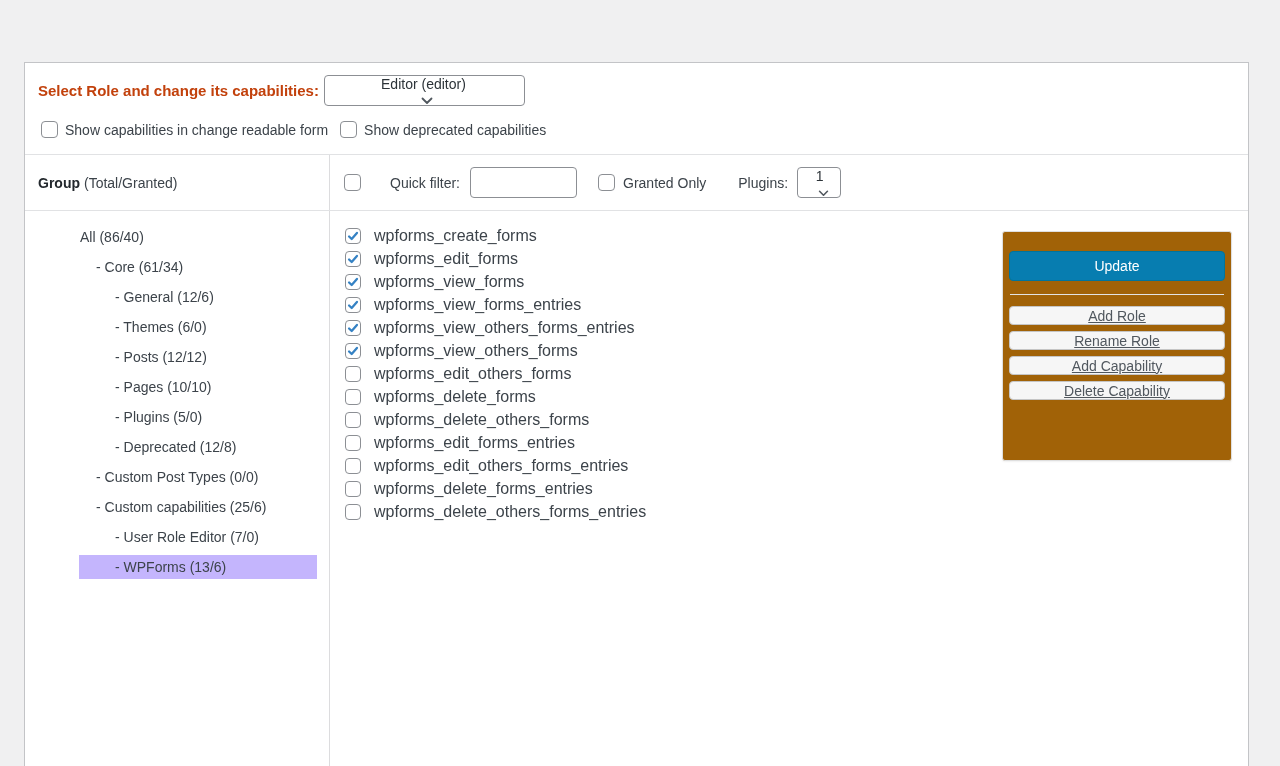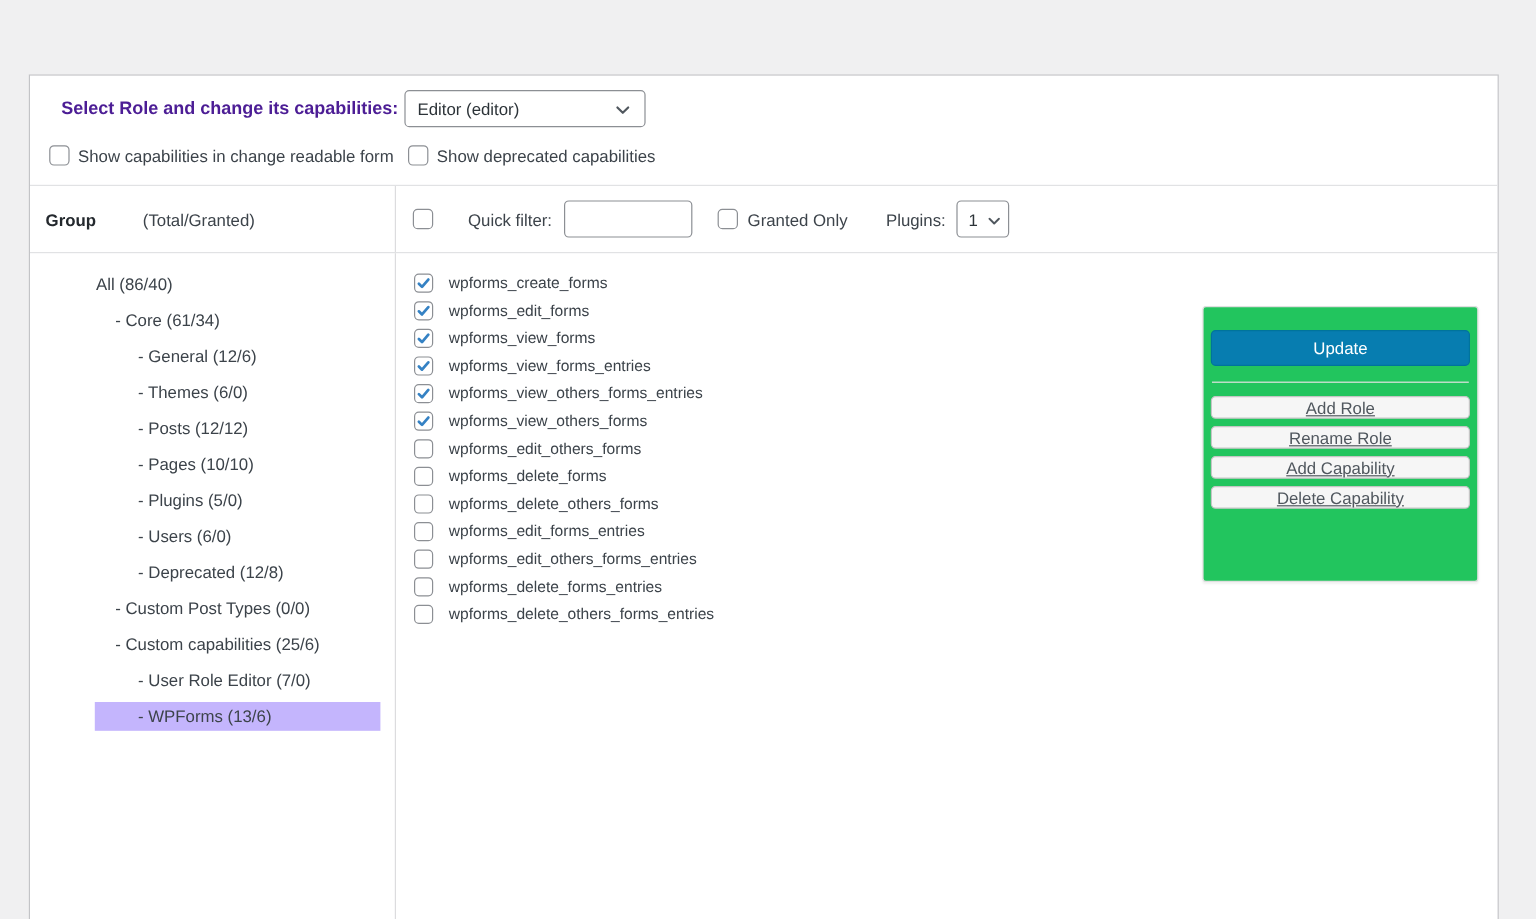--- a/index.html
+++ b/index.html
@@ -14,41 +14,41 @@
     font-size: 23px; font-weight: 400; color: #6d28d9; line-height: 29px; margin-top: 43px;
   }
   .panel {
     position: absolute; left: 24px; top: 62px; width: 1225px; height: 790px;
     background: #fff; border: 1px solid #c3c4c7;
     display: flex; flex-direction: column;
   }
   
   .top-section { height: 92px; border-bottom: 1px solid #e1e2e4; padding: 12px 14px 0 13px; flex: 0 0 auto; }
   .role-row { display: flex; align-items: center; }
-  .role-label { font-size: 15px; font-weight: 700; color: #4c1d95; margin-left: 13px; }
+  .role-label { font-size: 15px; font-weight: 700; color: #c2410c; }
   .fake-select {
     height: 31px; border: 1px solid #8c8f94; border-radius: 4px; background: #fff;
     display: inline-flex; align-items: center; justify-content: space-between;
-    padding: 0 12px 0 10px; font-size: 14px; color: #2c3338; cursor: pointer;
+    padding: 0 12px 0 10px; font-size: 14px; color: #2c3338; cursor: pointer; flex-direction: column;
   }
   .role-select { width: 201px; margin-left: 5px; }
   .toggles-row { margin-top: 15px; padding-left: 3px; display: flex; align-items: center; font-size: 14px; }
   .cb {
     display: inline-block; width: 16px; height: 16px; flex: 0 0 auto;
     border: 1px solid #8c8f94; border-radius: 4px; background: #fff; cursor: pointer;
     position: relative;
   }
   .cb svg { display: none; position: absolute; left: 0px; top: 0px; width: 14px; height: 14px; }
   .cb.checked svg { display: block; }
   .toggles-row .cb { width: 17px; height: 17px; }
   .toggles-row label { margin-left: 7px; }
   .toggles-row .second { margin-left: 12px; }
   
   .band { height: 56px; border-bottom: 1px solid #e1e2e4; display: flex; flex: 0 0 auto; }
-  .band-left { width: 305px; flex: 0 0 auto; border-right: 1px solid #dcdcde; display: flex; align-items: center; padding-left: 13px; font-size: 14px; gap: 35px; }
+  .band-left { width: 305px; flex: 0 0 auto; border-right: 1px solid #dcdcde; display: flex; align-items: center; padding-left: 13px; font-size: 14px; }
   .group-bold { font-weight: 700; color: #23282d; }
   .group-rest { margin-left: 4px; color: #3c434a; }
   .band-right { flex: 1; display: flex; align-items: center; font-size: 14px; }
   .band-right .cb { margin-left: 14px; width: 17px; height: 17px; }
   .qf-label { margin-left: 29px; }
   .qf-input {
     margin-left: 10px; width: 107px; height: 31px;
     border: 1px solid #8c8f94; border-radius: 4px; background: #fff;
     font-family: inherit; font-size: 14px; padding: 0 8px; color: #2c3338;
   }
@@ -64,28 +64,27 @@
     height: 24px; line-height: 24px; margin: 0 12px 6px 28px;
     font-size: 14px; color: #3c434a; cursor: pointer; white-space: nowrap;
   }
   .tree-item.lvl0 { padding-left: 1px; }
   .tree-item.lvl1 { padding-left: 17px; }
   .tree-item.lvl2 { padding-left: 36px; }
   .tree-item.selected { background: #c4b5fd; }
   .caps-col { flex: 1; position: relative; padding: 13px 0 0 15px; }
   .cap-row { display: flex; align-items: center; height: 23px; }
   .cap-row .cb { width: 16px; height: 16px; }
-  .cap-row .cap-name { margin-left: 13px; font-size: 13px; color: #3c434a; }
+  .cap-row .cap-name { margin-left: 13px; font-size: 16px; color: #3c434a; }
   
   .actions-panel {
     position: absolute; top: 20px; right: 16px; width: 230px; height: 230px;
-    background: #22c55e; border: 1px solid #dfdfdf; border-radius: 3px;
+    background: #a16207; border: 1px solid #dfdfdf; border-radius: 3px;
     box-shadow: 0 1px 2px rgba(0,0,0,0.06);
     padding: 19px 6px 0 6px;
-    margin-top: 24px;
   }
   .btn {
     display: block; width: 216px; margin: 0 auto; font-family: inherit;
     font-size: 14px; border-radius: 4px; cursor: pointer;
   }
   .btn-primary {
     height: 30px; background: #077db0; border: 1px solid #00749c; color: #fff;
   }
   .actions-sep { border: none; border-top: 1px solid #e3e3e3; margin: 13px 1px 11px 1px; }
   .btn-secondary {
@@ -156,21 +155,20 @@
   <div class="body-row">
     <div class="tree-col">
       <ul class="tree-list" id="tree-list">
           <li class="tree-item lvl0"><span>All (86/40)</span></li>
           <li class="tree-item lvl1"><span>- Core (61/34)</span></li>
           <li class="tree-item lvl2"><span>- General (12/6)</span></li>
           <li class="tree-item lvl2"><span>- Themes (6/0)</span></li>
           <li class="tree-item lvl2"><span>- Posts (12/12)</span></li>
           <li class="tree-item lvl2"><span>- Pages (10/10)</span></li>
           <li class="tree-item lvl2"><span>- Plugins (5/0)</span></li>
-          <li class="tree-item lvl2"><span>- Users (6/0)</span></li>
           <li class="tree-item lvl2"><span>- Deprecated (12/8)</span></li>
           <li class="tree-item lvl1"><span>- Custom Post Types (0/0)</span></li>
           <li class="tree-item lvl1"><span>- Custom capabilities (25/6)</span></li>
           <li class="tree-item lvl2"><span>- User Role Editor (7/0)</span></li>
           <li class="tree-item lvl2 selected"><span>- WPForms (13/6)</span></li>
         </ul>
     </div>
     <div class="caps-col">
       <div id="caps-list">
           <div class="cap-row">

